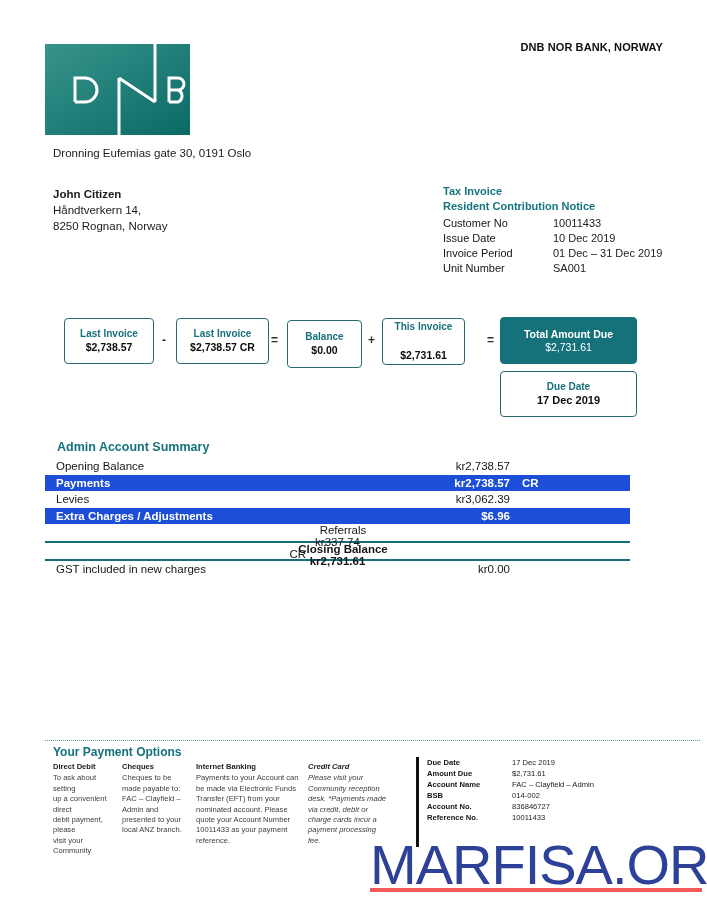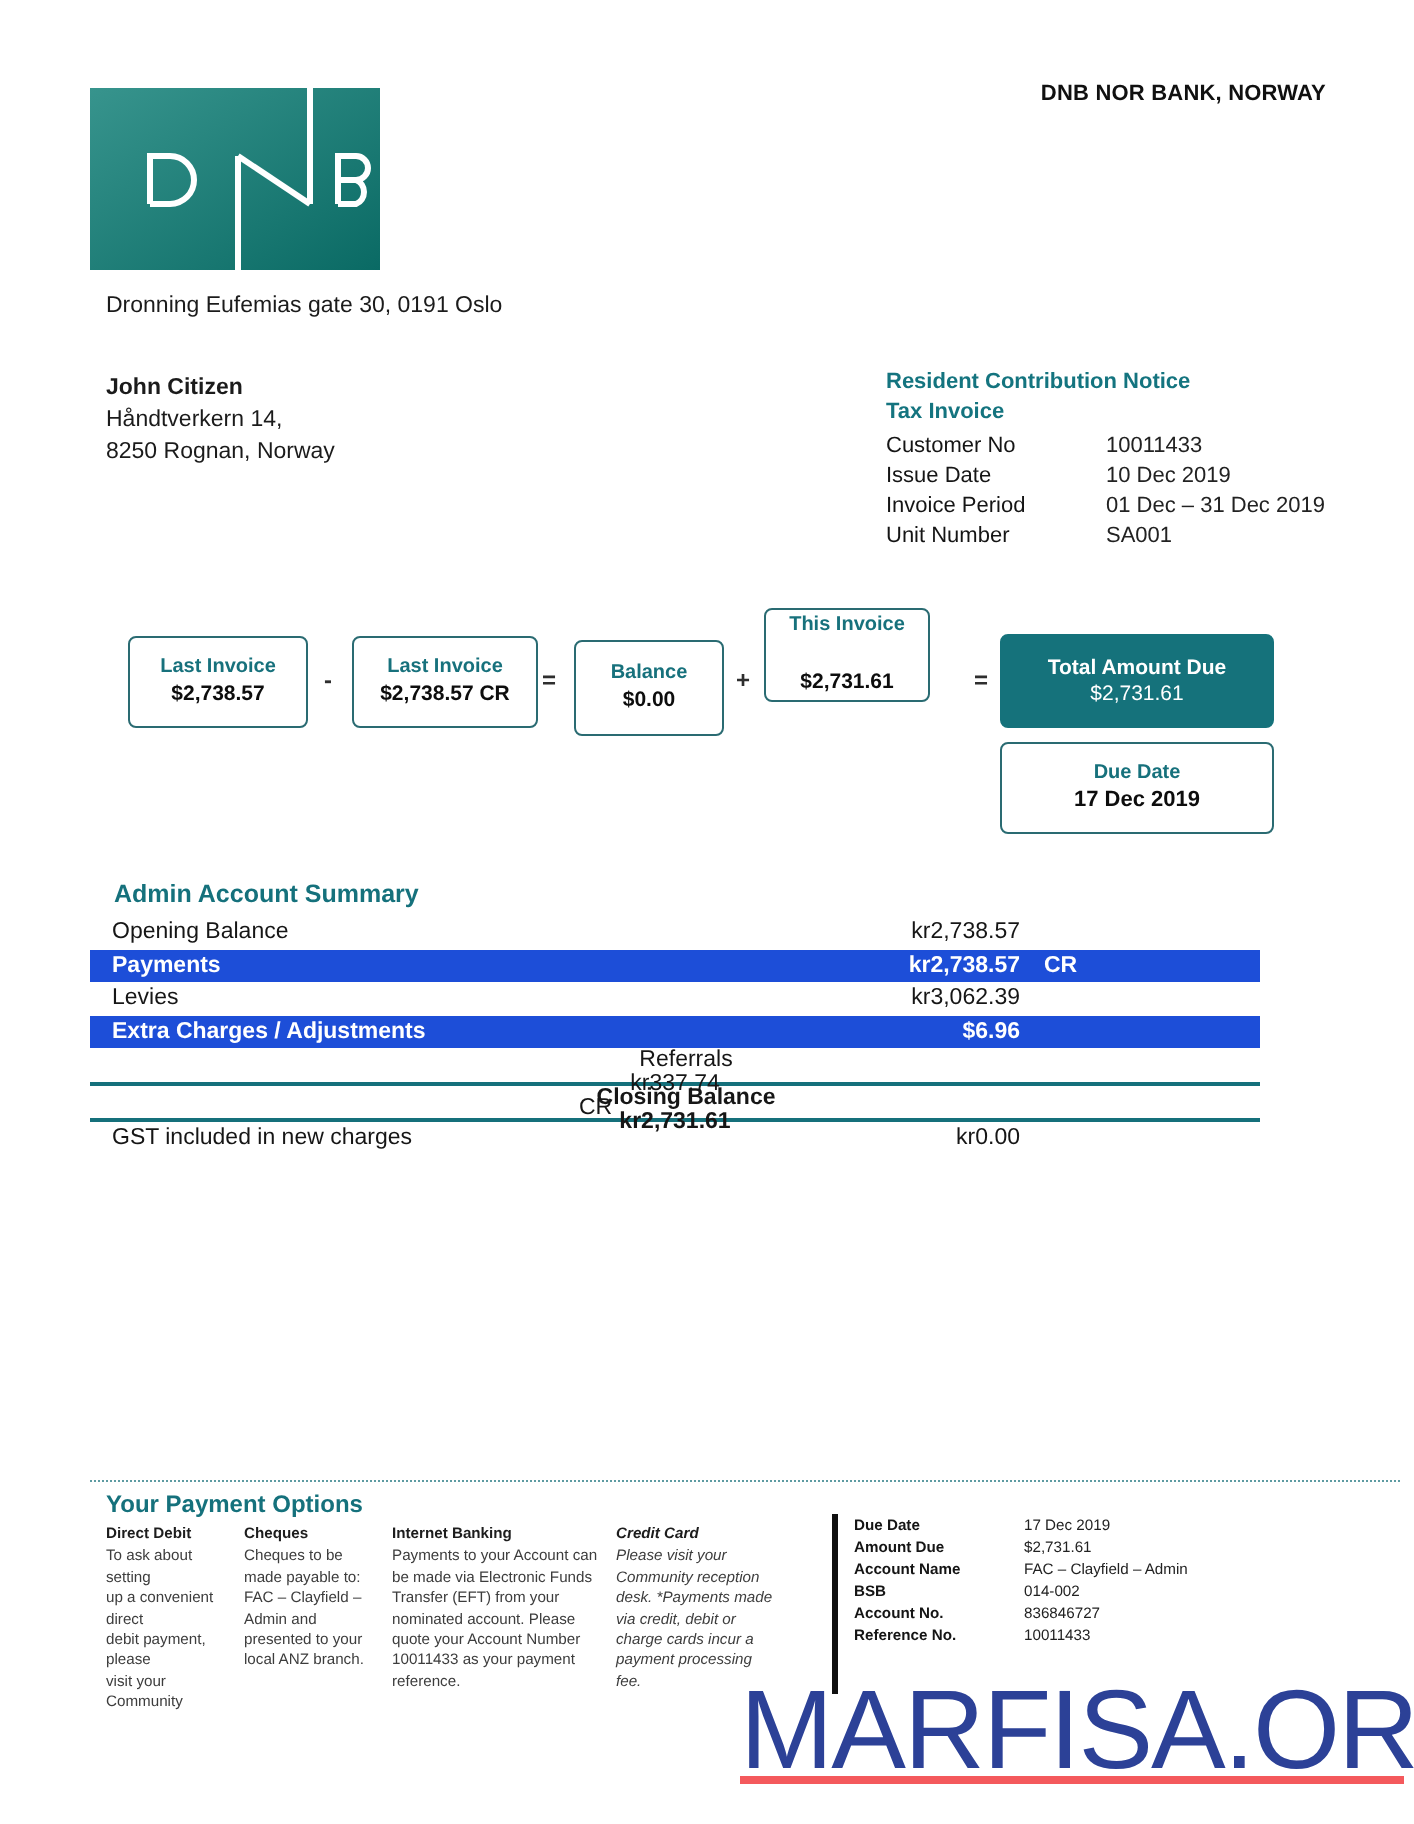--- a/index.html
+++ b/index.html
@@ -94,22 +94,22 @@
 <div class="abs bank-name">DNB NOR BANK, NORWAY</div>
 <div class="abs bank-address">Dronning Eufemias gate 30, 0191 Oslo</div>
 
 <div class="abs recipient">
   <div class="r-name">John Citizen</div>
   <div>Håndtverkern 14,</div>
   <div>8250 Rognan, Norway</div>
 </div>
 
 <div class="abs invoice-info">
+  <div class="teal-title">Tax Invoice</div>
   <div class="teal-title">Resident Contribution Notice</div>
-  <div class="teal-title">Tax Invoice</div>
   <div class="inv-fields">
 
       <div class="f-row">
         <div class="f-label">Customer No</div>
         <div class="f-value">10011433</div>
       </div>
 
       <div class="f-row">
         <div class="f-label">Issue Date</div>
         <div class="f-value">10 Dec 2019</div>
@@ -136,21 +136,21 @@
 <div class="fbox" style="left:176px;top:318px;width:91px;height:44px;">
   <div class="lbl">Last Invoice</div>
   <div class="val">$2,738.57 CR</div>
 </div>
 <span class="op" style="left:271px;top:333px;">=</span>
 <div class="fbox" style="left:287px;top:320px;width:73px;height:46px;">
   <div class="lbl">Balance</div>
   <div class="val">$0.00</div>
 </div>
 <span class="op" style="left:368px;top:333px;">+</span>
-<div class="fbox" style="left:382px;top:304px;width:81px;height:45px;gap:16px;">
+<div class="fbox" style="left:382px;top:318px;width:81px;height:45px;gap:16px;">
   <div class="lbl">This Invoice</div>
   <div class="val">$2,731.61</div>
 </div>
 <span class="op" style="left:487px;top:333px;">=</span>
 <div class="fbox total" style="left:500px;top:317px;width:135px;height:45px;">
   <div class="lbl">Total Amount Due</div>
   <div class="val">$2,731.61</div>
 </div>
 <div class="fbox due" style="left:500px;top:371px;width:135px;height:44px;">
   <div class="lbl">Due Date</div>

